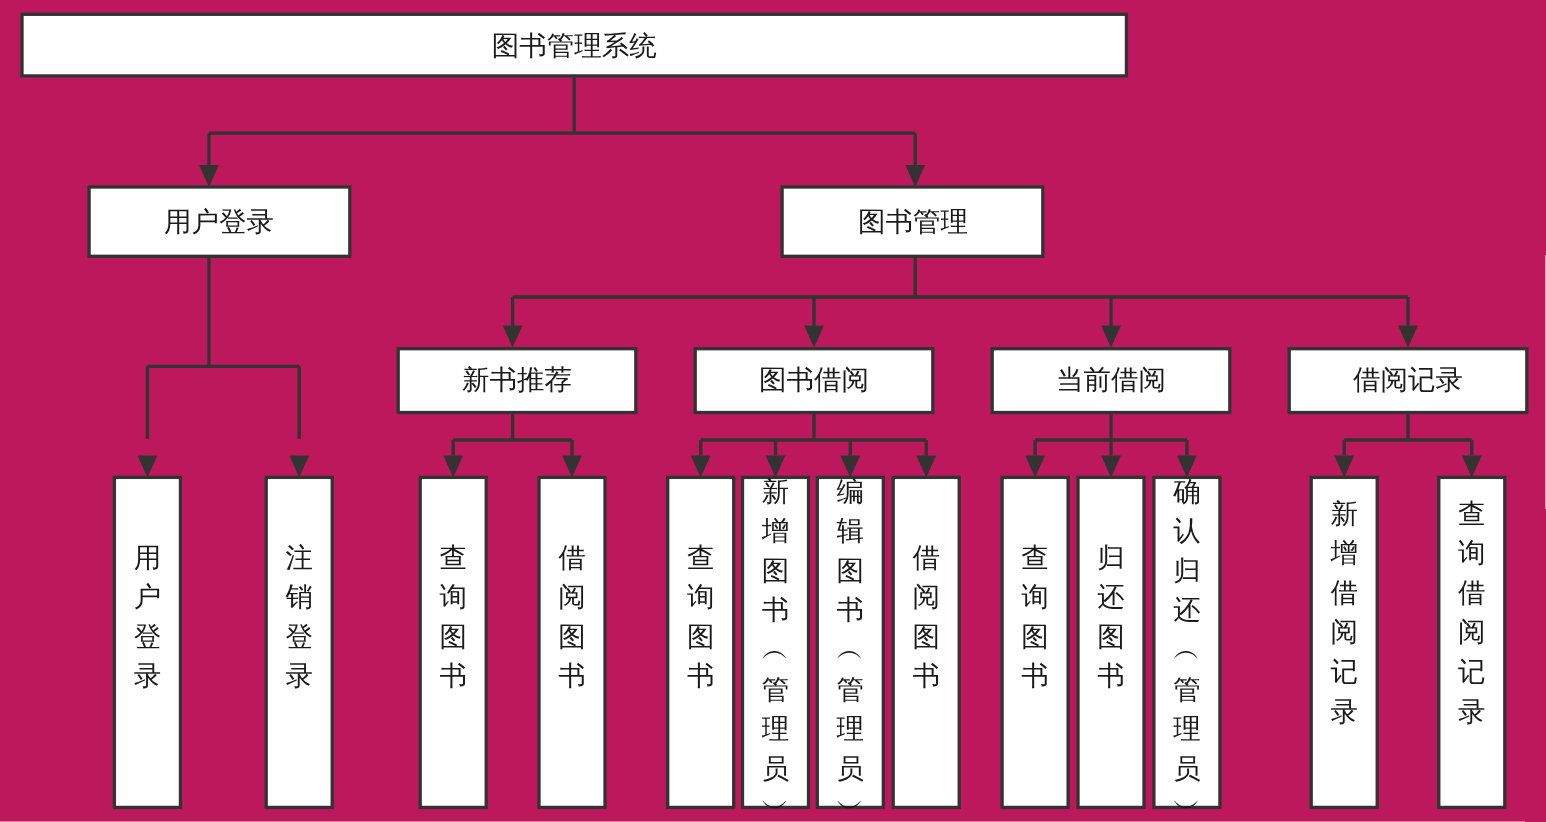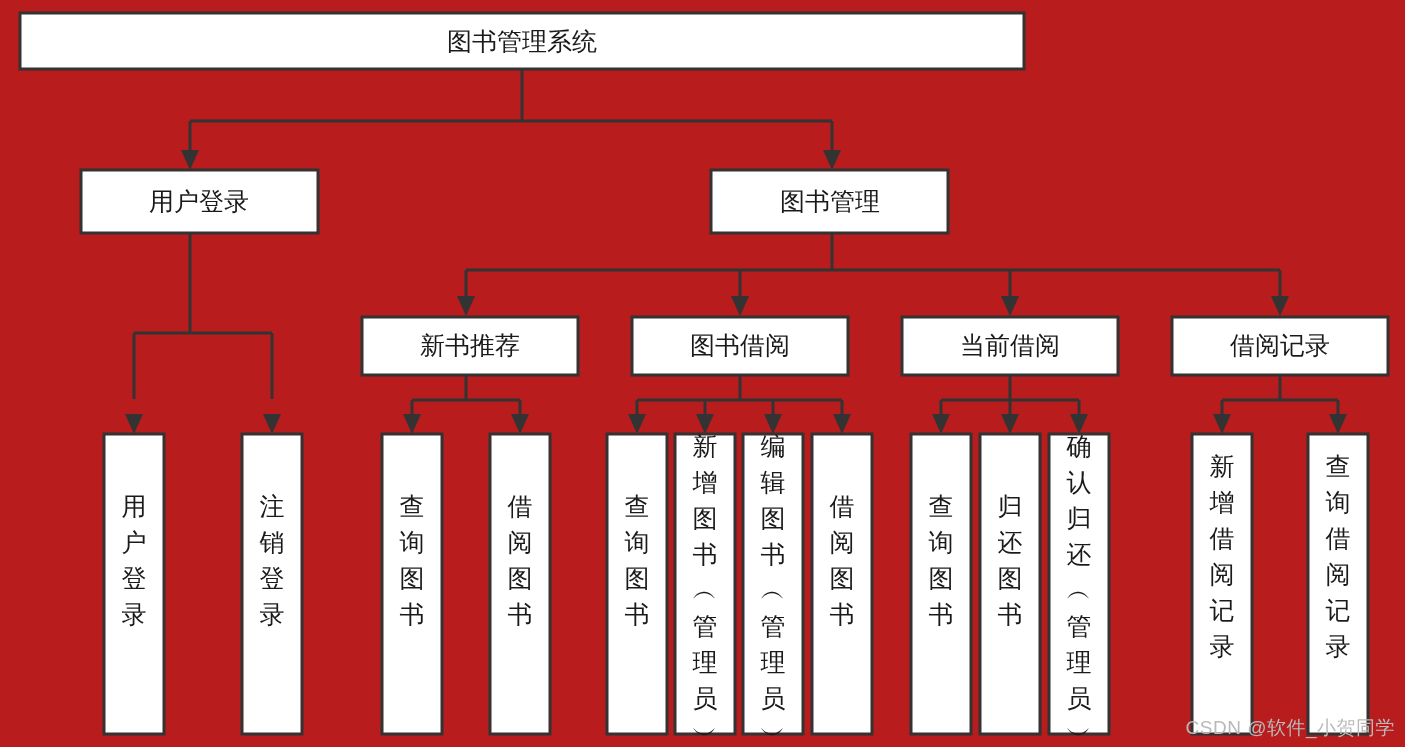--- a/index.html
+++ b/index.html
@@ -8,21 +8,21 @@
     padding: 0;
     background: #ffffff;
   }
   body {
     font-family: "Liberation Sans", "DejaVu Sans", sans-serif;
   }
   #diagram-root {
     position: relative;
     width: 1405px;
     height: 747px;
-    background: #b91c1c;
+    background: #be185d;
     overflow: hidden;
   }
   svg.diagram {
     display: block;
     width: 1405px;
     height: 747px;
   }
   .node-box {
     fill: #ffffff;
     stroke: #333333;
@@ -236,14 +236,13 @@
       <rect class="node-box" x="1192" y="434" width="60" height="300"></rect>
       <text class="node-label-vert" x="1222" y="475"><tspan x="1222" dy="0">新</tspan><tspan x="1222" dy="36">增</tspan><tspan x="1222" dy="36">借</tspan><tspan x="1222" dy="36">阅</tspan><tspan x="1222" dy="36">记</tspan><tspan x="1222" dy="36">录</tspan></text>
     </g>
     <g>
       <rect class="node-box" x="1308" y="434" width="60" height="300"></rect>
       <text class="node-label-vert" x="1338" y="475"><tspan x="1338" dy="0">查</tspan><tspan x="1338" dy="36">询</tspan><tspan x="1338" dy="36">借</tspan><tspan x="1338" dy="36">阅</tspan><tspan x="1338" dy="36">记</tspan><tspan x="1338" dy="36">录</tspan></text>
     </g>
 
   </svg>
 
-  <div class="watermark-text">CSDN @软件_小贺同学</div>
 </div>
 
 </body></html>

